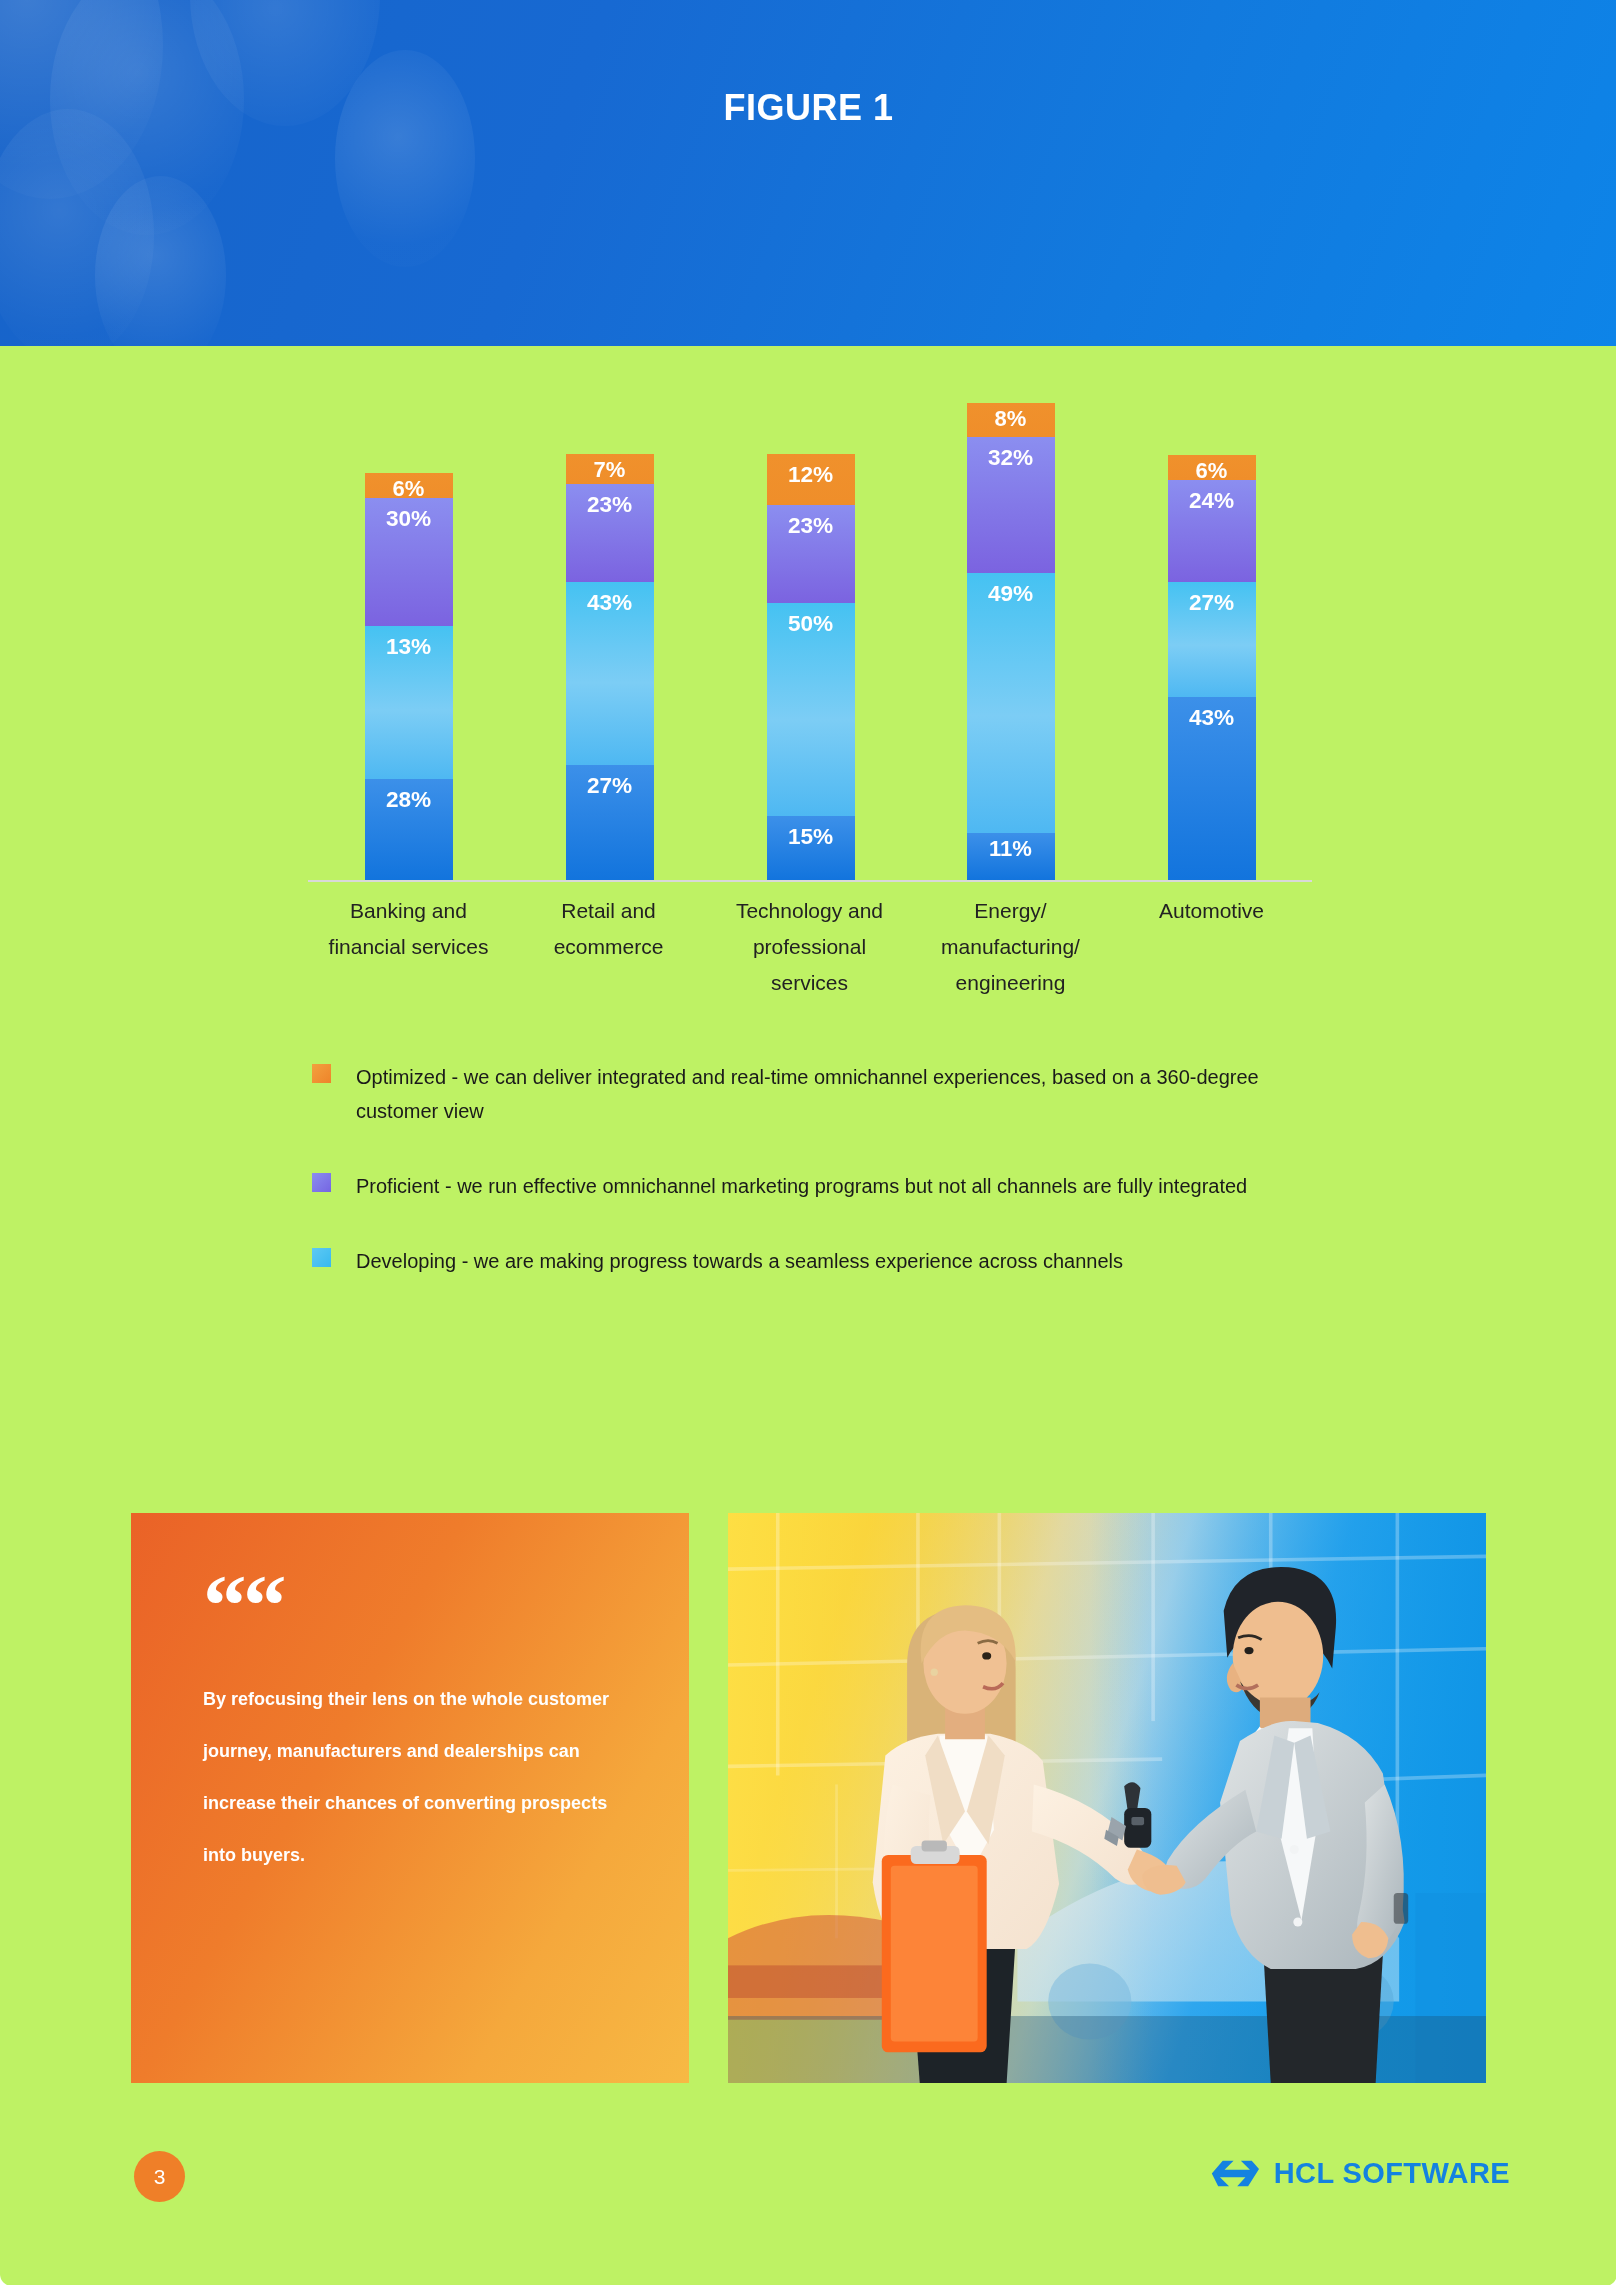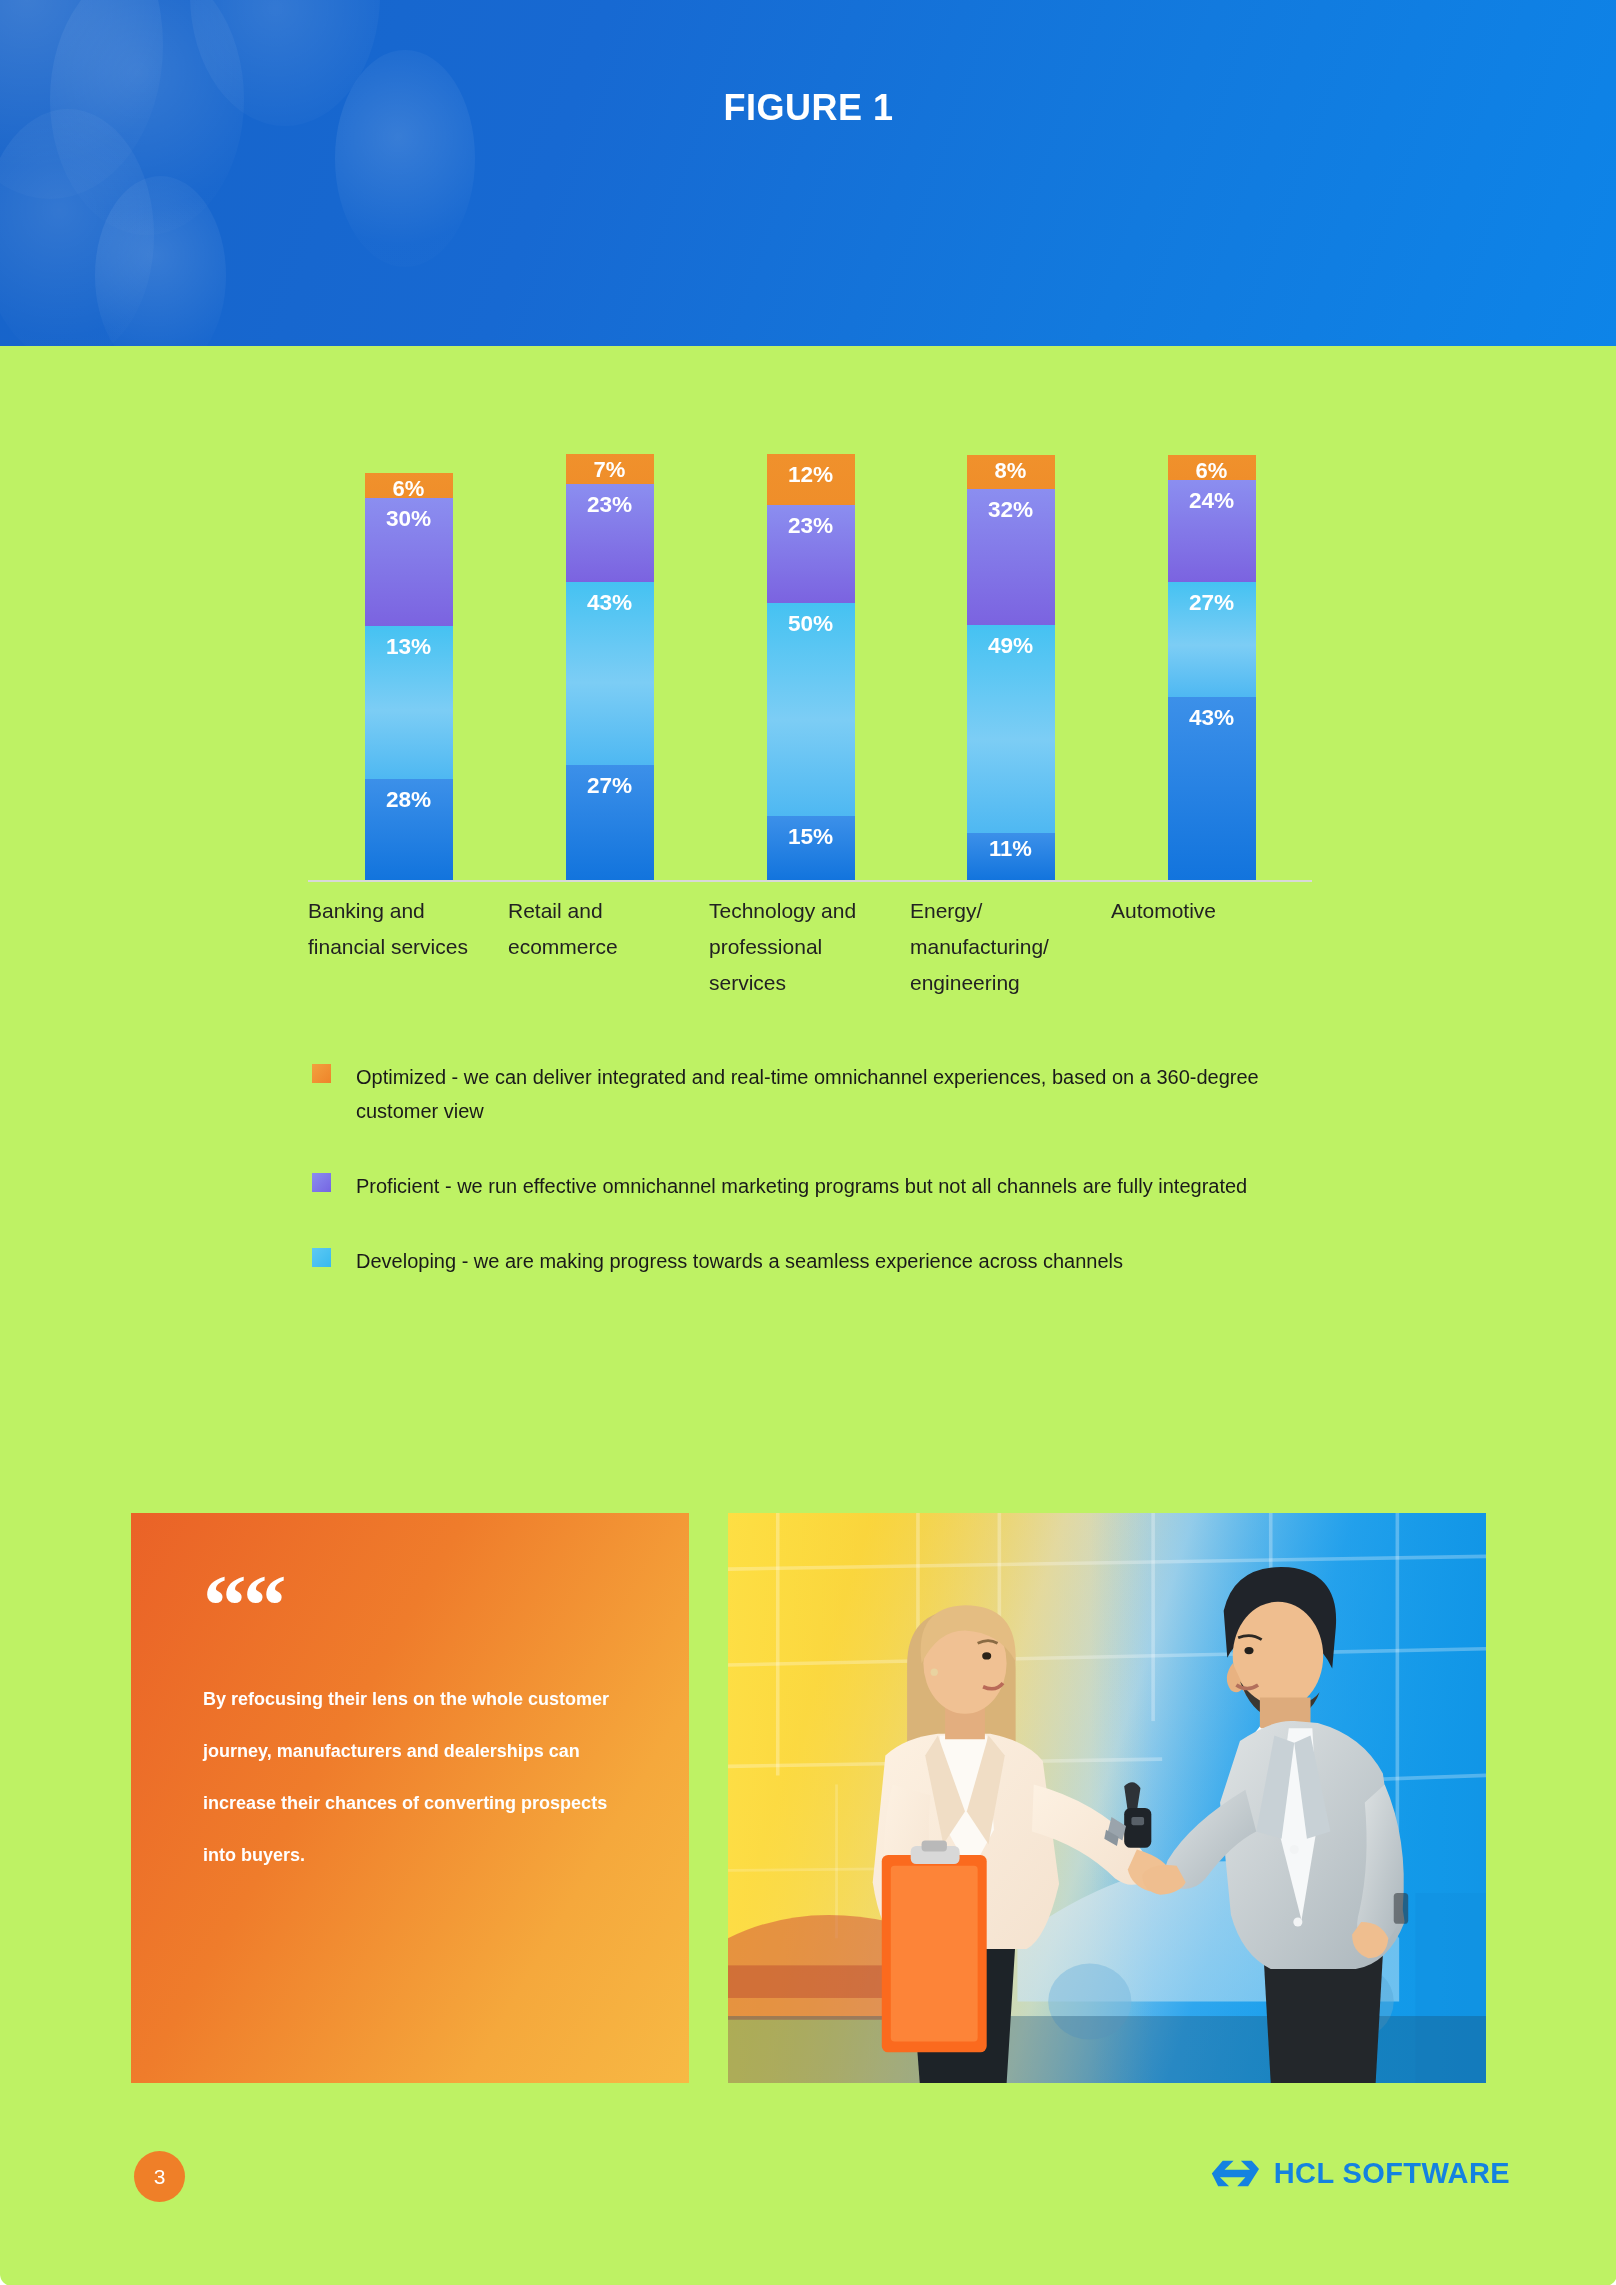--- a/index.html
+++ b/index.html
@@ -120,20 +120,21 @@
   .seg.small span { top: 5.4px; font-size: 22px; }
   .seg-optimized  { background: linear-gradient(180deg, #f0912c 0%, #ef8e2a 100%); }
   .seg-proficient { background: linear-gradient(180deg, #8b8ef0 0%, #7b63e0 100%); }
   .seg-developing { background: linear-gradient(180deg, #45c2f2 0%, #7ccdf5 55%, #4eb8f2 100%); }
   .seg-basic      { background: linear-gradient(180deg, #3c90e9 0%, #1274dd 100%); }
 
   .cat-label {
     position: absolute;
     top: 547px;
     width: 201px;
+    text-align: center;
     font-size: 21px;
     color: #222222;
     line-height: 36px;
   }
 
   
   .legend {
     position: absolute;
     left: 312px; top: 1060px;
     width: 1013px;
@@ -296,21 +297,21 @@
           </div>
         </div>
         <div class="bar-group" style="left: 602px;">
           <div class="bar">
             <div class="seg seg-optimized small" style="height: 34px;">
               <span>8%</span>
             </div>
             <div class="seg seg-proficient" style="height: 136px;">
               <span>32%</span>
             </div>
-            <div class="seg seg-developing" style="height: 208px;">
+            <div class="seg seg-developing" style="height: 260px;">
               <span>49%</span>
             </div>
             <div class="seg seg-basic small" style="height: 47px;">
               <span>11%</span>
             </div>
           </div>
         </div>
         <div class="bar-group" style="left: 803px;">
           <div class="bar">
             <div class="seg seg-optimized small" style="height: 25.5px;">

